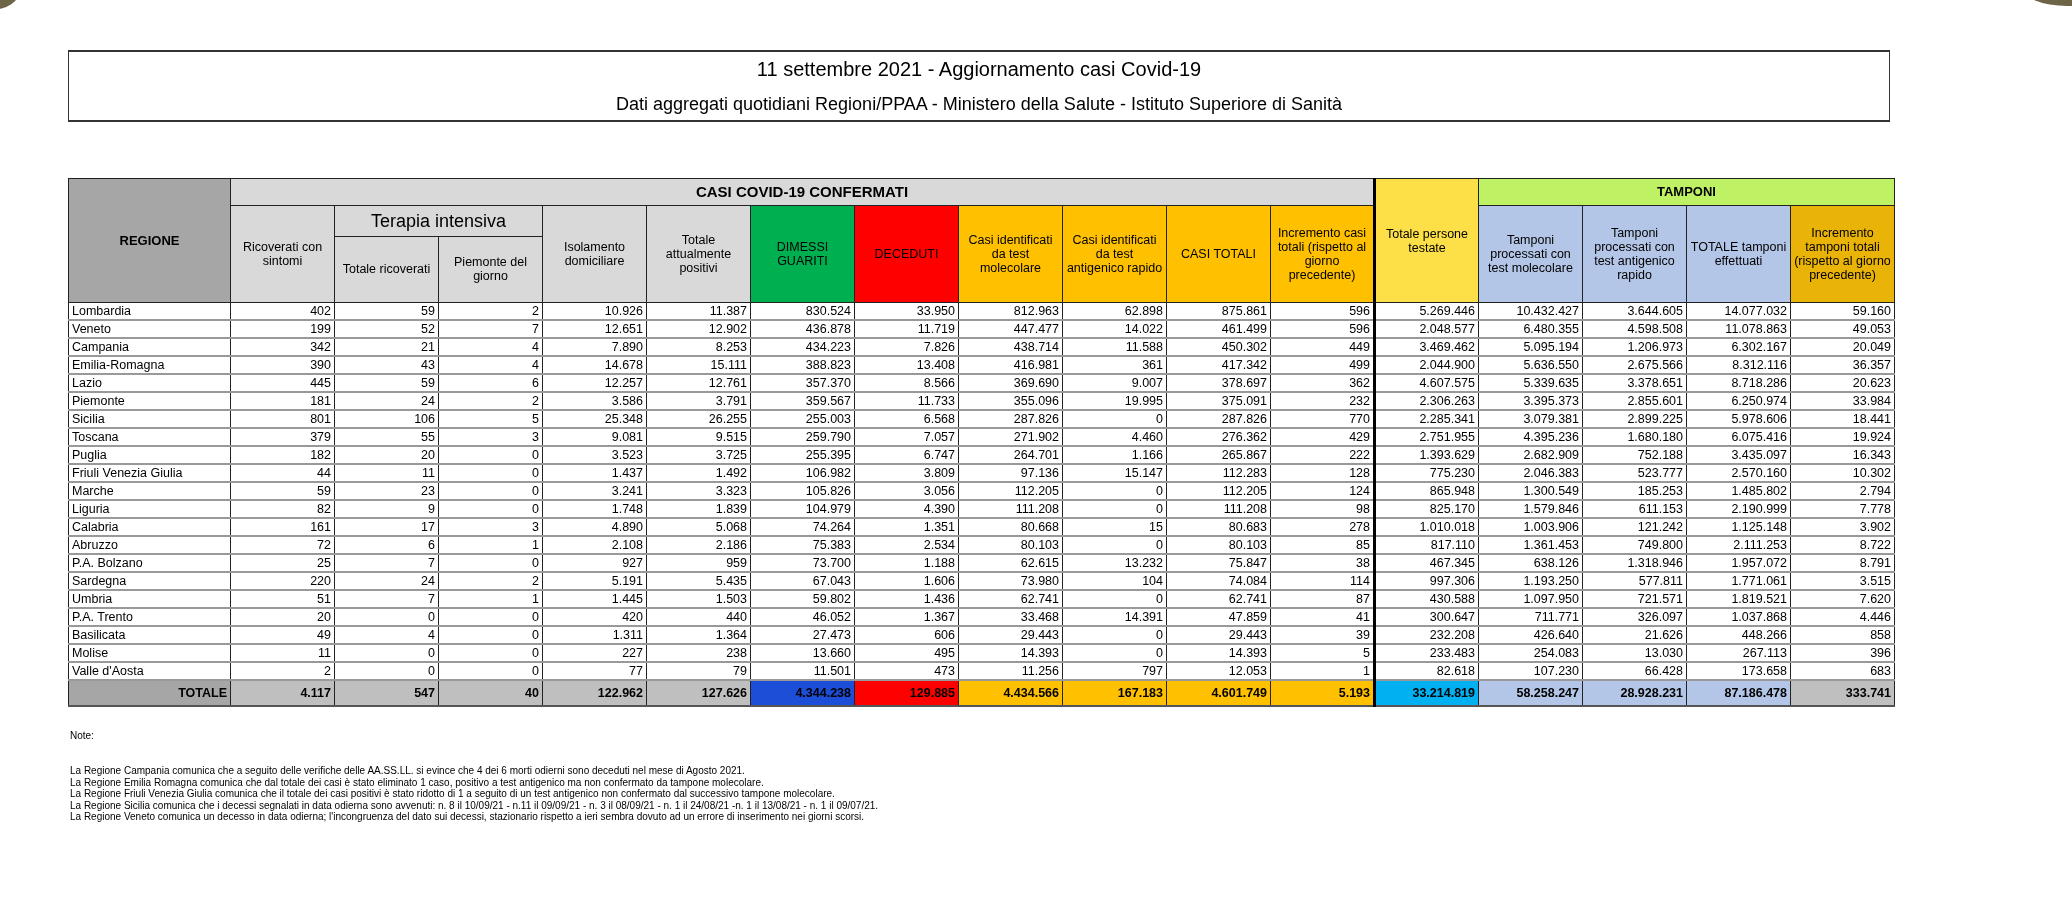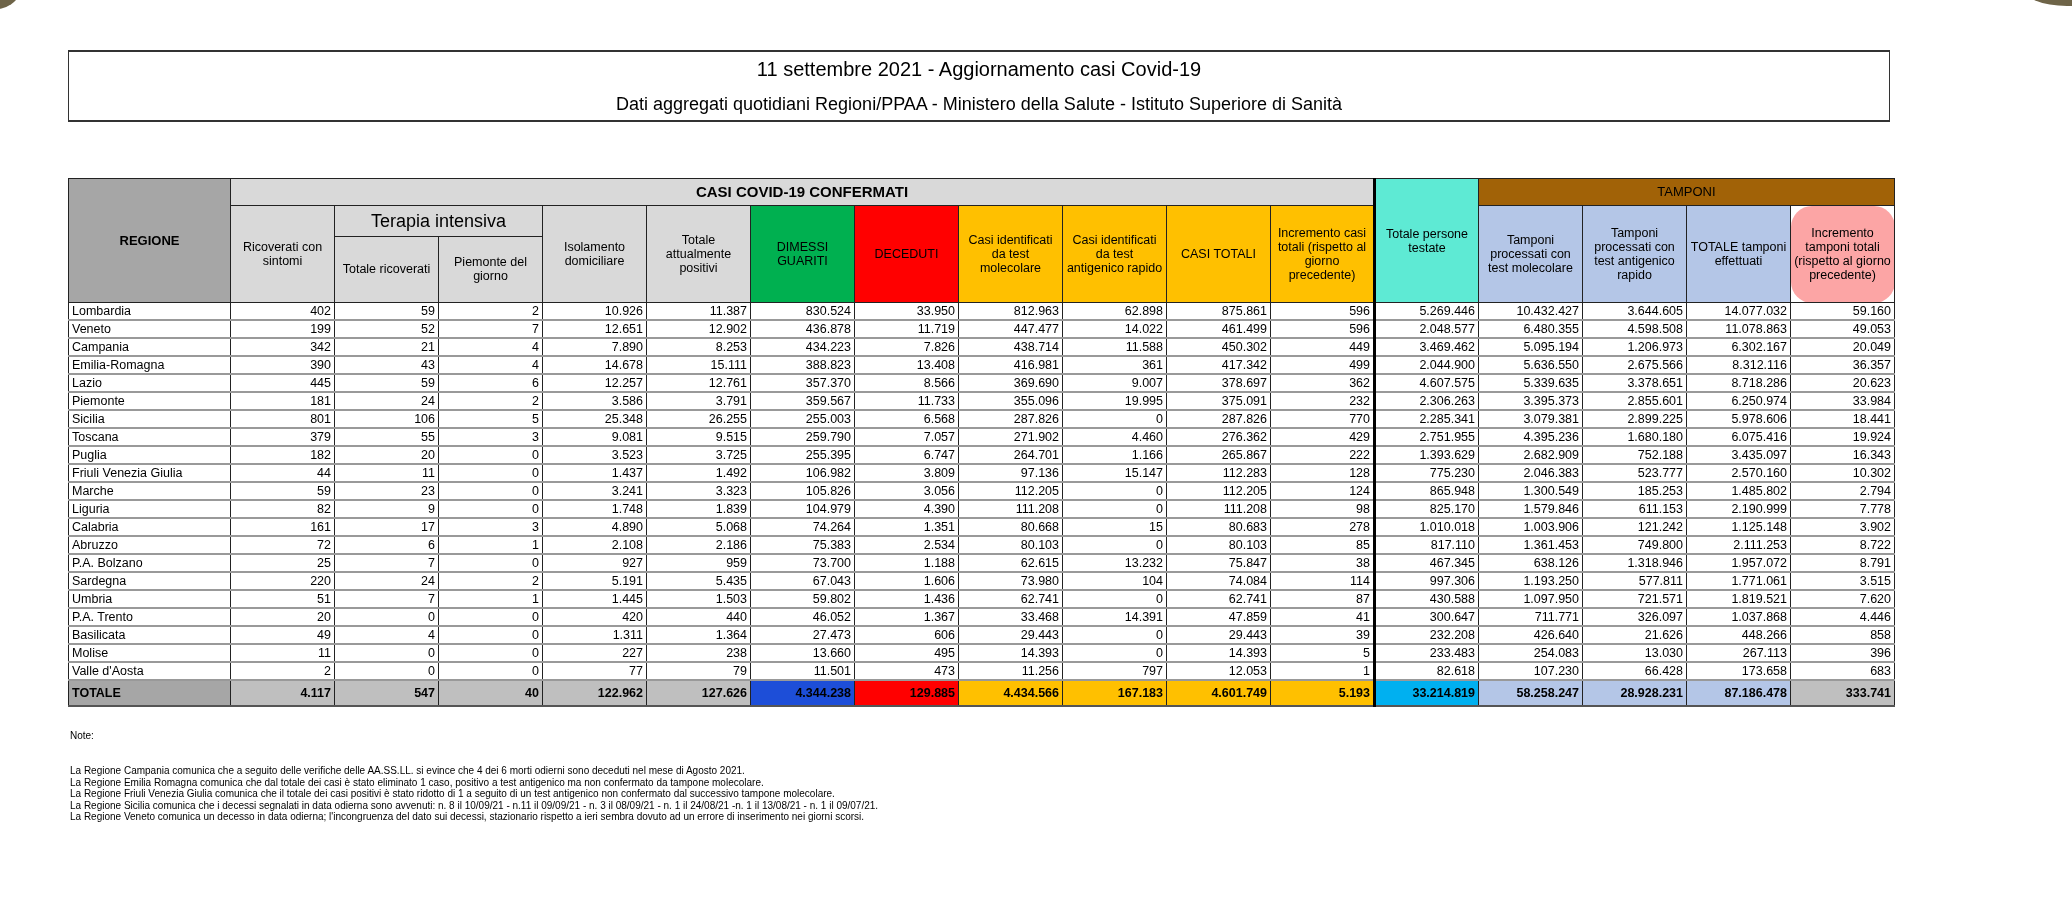--- a/index.html
+++ b/index.html
@@ -7,33 +7,33 @@
   .corner-l { position:absolute; left:-40px; top:-30px; width:60px; height:40px; border-radius:50%; background:#6e6448; }
   .corner-r { position:absolute; right:-40px; top:-32px; width:90px; height:38px; border-radius:50%; background:#6e6448; }
   .title-box { position:absolute; left:68px; top:50px; width:1822px; height:72px; border:1px solid #333; border-top-width:2px; border-bottom-width:2px; box-sizing:border-box; text-align:center; }
   .title-box .l1 { position:absolute; top:6px; left:0; right:0; font-size:20px; }
   .title-box .l2 { position:absolute; top:42px; left:0; right:0; font-size:18px; }
   table.main { position:absolute; left:68px; top:178px; border-collapse:collapse; table-layout:fixed; font-size:12.5px; }
   table.main td, table.main th { border:1px solid #222; padding:0 3px; overflow:hidden; white-space:nowrap; }
   th { font-weight:normal; background:#d9d9d9; text-align:center; white-space:normal !important; line-height:14px; font-size:12.5px; }
   th.reg { background:#a6a6a6; font-weight:bold; font-size:13px; }
   th.group { font-weight:bold; font-size:15px; height:26px; }
-  th.tamp-group { background:#a16207; font-weight:normal; font-size:13px; }
+  th.tamp-group { background:#bef264; font-weight:bold; font-size:13px; }
   th.sub { height:28px; font-size:18px; }
   th.green { background:#00b050; }
   th.red { background:#ff0000; }
   th.amber { background:#ffc000; }
-  th.cyan { background:#5eead4; border-left:3px solid #000 !important; }
+  th.cyan { background:#fde047; border-left:3px solid #000 !important; }
   th.blue { background:#b4c6e7; }
-  th.grey { background:#fca5a5;border-radius:21px; }
+  th.grey { background:#eab308; }
   td { text-align:right; height:16px; line-height:16px; border-bottom:2px solid #999 !important; border-top:none !important; }
   td.name { text-align:left; padding-left:2px; }
   td.thick { border-left:3px solid #000 !important; }
   tr.tot td { height:24px; line-height:24px; font-weight:bold; background:#bfbfbf; border-bottom:2px solid #555 !important; border-top:1px solid #222 !important; }
-  tr.tot td.name { background:#a6a6a6; text-align:left; }
+  tr.tot td.name { background:#a6a6a6; text-align:right; }
   tr.tot td.green { background:#1d4ed8; }
   tr.tot td.red { background:#ff0000; }
   tr.tot td.amber { background:#ffc000; }
   tr.tot td.cyan { background:#00b0f0; }
   tr.tot td.blue { background:#b4c6e7; }
   tr.tot td.grey { background:#bfbfbf; }
   .notes { position:absolute; left:70px; top:730px; font-size:13px; }
   .notes .hdr { font-size:10px; margin-bottom:24px; }
   .notes .line { font-size:10px; line-height:11.5px; }
 </style>

